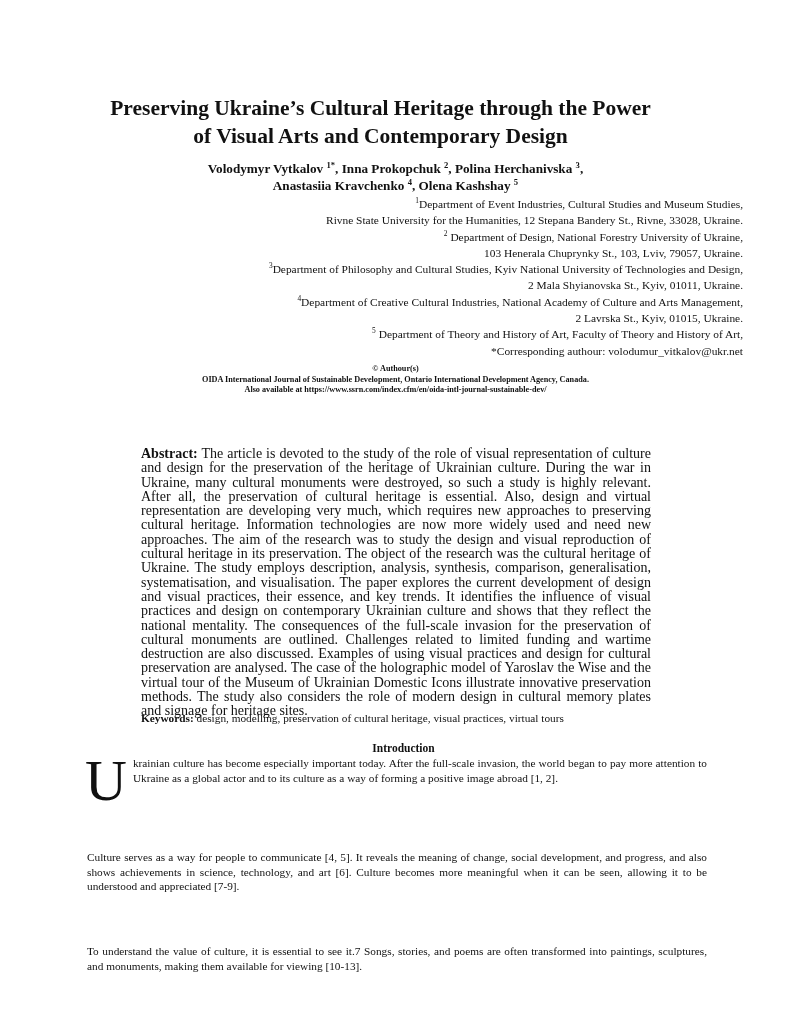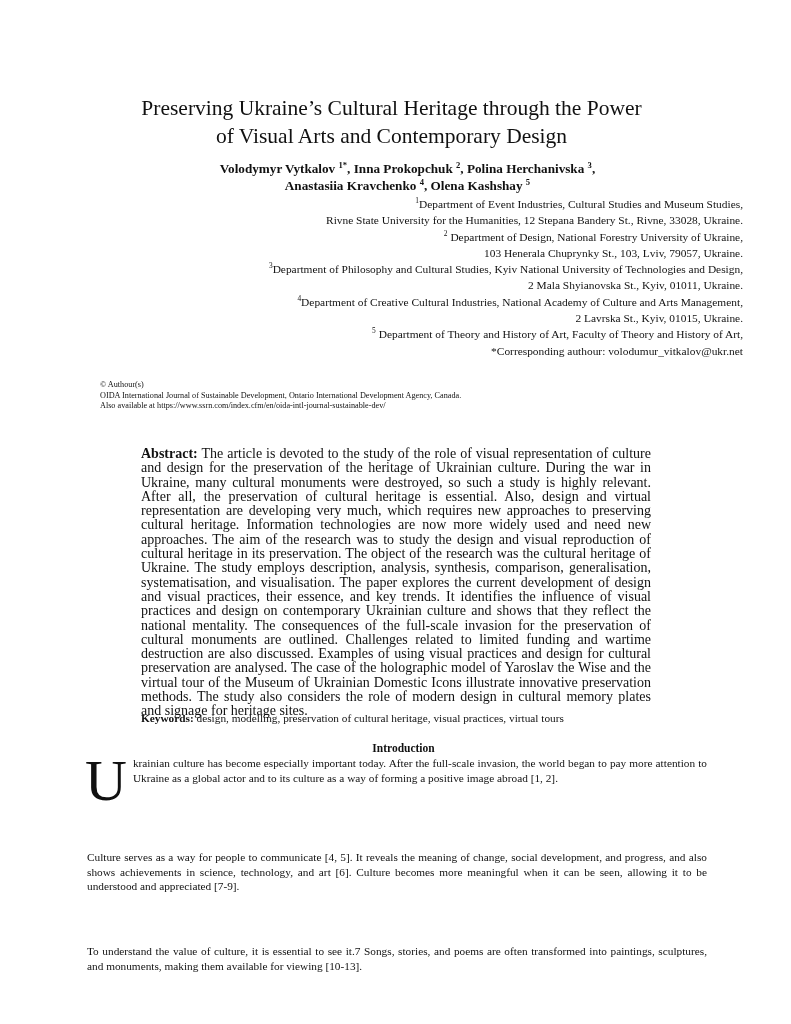--- a/index.html
+++ b/index.html
@@ -2,35 +2,35 @@
 <html><head>
   <meta charset="utf-8">
   <style>
     html, body { margin: 0; padding: 0; background: #ffffff; }
     body {
       width: 791px; height: 1024px; position: relative; overflow: hidden;
       font-family: "Liberation Serif", "DejaVu Serif", serif; color: #111;
     }
     .page { position: absolute; left: 0; top: 0; width: 791px; height: 1024px; }
     .title {
-      position: absolute; left: 56px; width: 671px; top: 94px;
-      text-align: center; font-weight: normal; font-size: 21.5px; line-height: 28px;
+      position: absolute; left: 45px; width: 671px; top: 94px;
+      text-align: center; font-weight: bold; font-size: 21.5px; line-height: 28px;
     }
     .authors {
-      position: absolute; left: 72px; width: 671px; top: 160px;
+      position: absolute; left: 60px; width: 671px; top: 160px;
       text-align: center; font-weight: bold; font-size: 13.2px; line-height: 17px;
     }
     .affil {
       position: absolute; left: 72px; width: 671px; top: 196px;
       text-align: right; font-size: 11.4px; line-height: 16.3px;
     }
     sup { font-size: 0.65em; line-height: 0; vertical-align: super; }
     .journal {
-      position: absolute; left: 100px; width: 591px; top: 380px;
-      font-size: 8.2px; line-height: 10.6px;
+      position: absolute; left: 100px; width: 591px; top: 364px;
+      text-align: center; font-size: 8.2px; line-height: 10.6px; font-weight: bold;
     }
     .abstract {
       position: absolute; left: 141px; width: 510px; top: 447px;
       font-size: 14px; line-height: 14.3px; text-align: justify;
     }
     .abstract b { font-weight: bold; }
     .keywords {
       position: absolute; left: 141px; width: 510px; top: 711px;
       font-size: 11.3px; line-height: 14px;
     }

